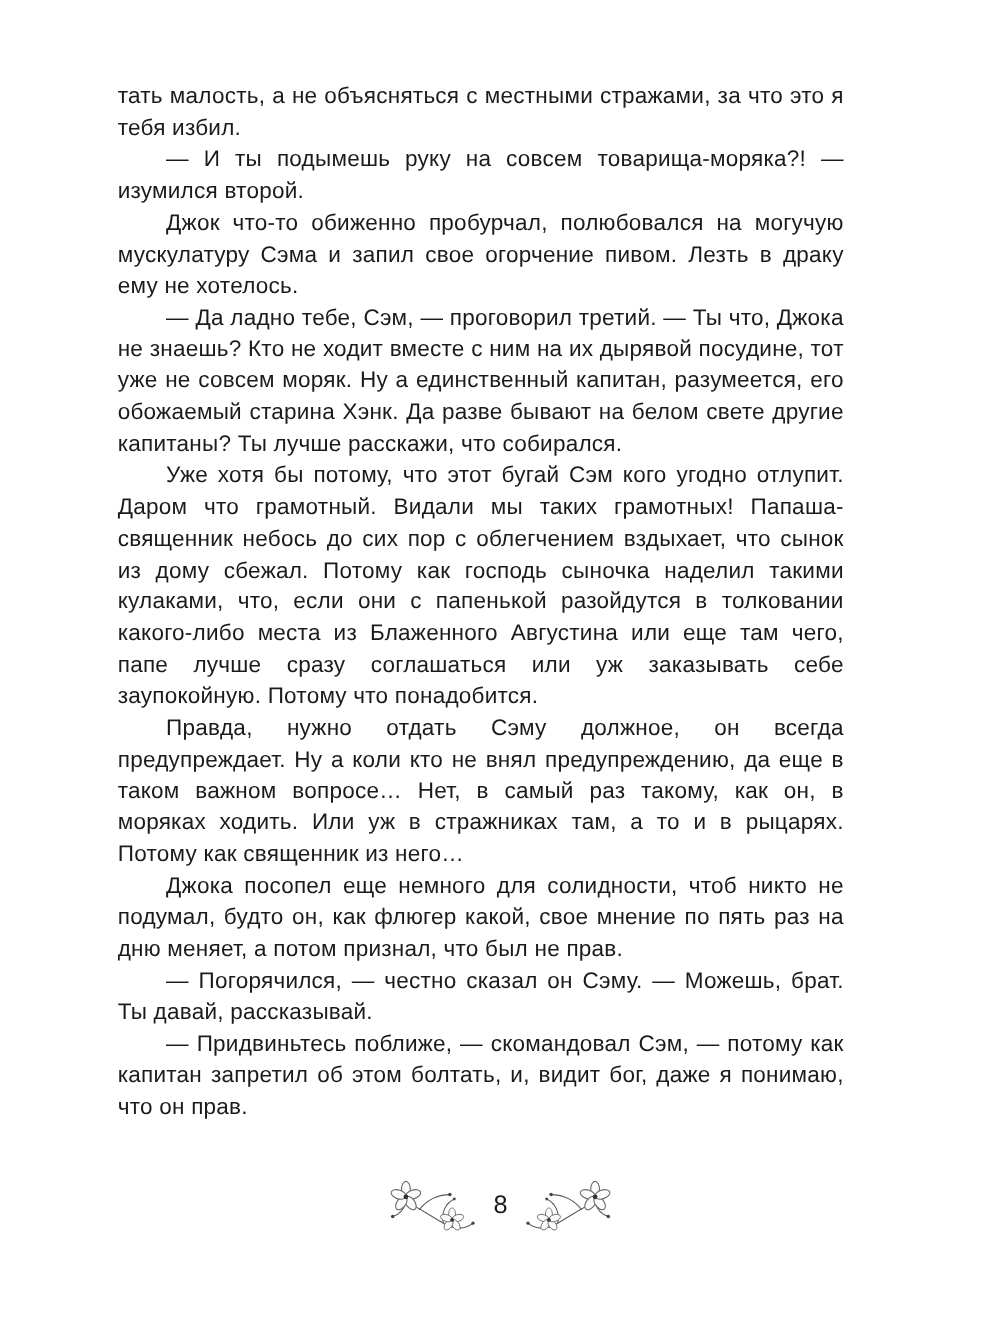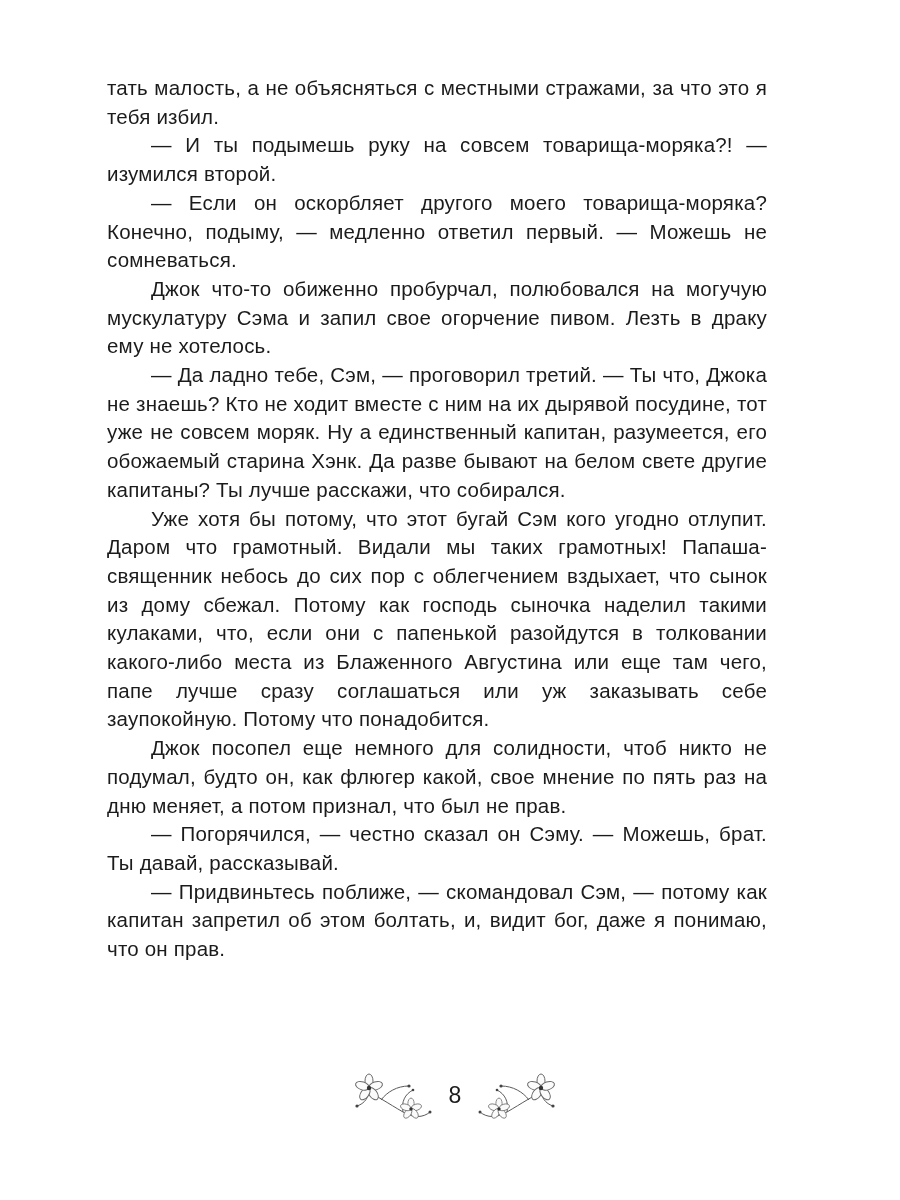--- a/index.html
+++ b/index.html
@@ -62,25 +62,25 @@
   }
 </style>
 </head>
 <body>
 
 <div class="page">
 
   <div class="text-block">
     <p class="continuation">тать малость, а не объясняться с местными стражами, за что это я тебя избил.</p>
     <p>— И ты подымешь руку на совсем товарища-моряка?! — изумился второй.</p>
-    <p>— Если он оскорбляет другого моего товарища-моряка? Конечно, подыму, — медленно ответил первый. — Можешь не сомневаться.</p>
     <p>Джок что-то обиженно пробурчал, полюбовался на могучую мускулатуру Сэма и запил свое огорчение пивом. Лезть в драку ему не хотелось.</p>
     <p>— Да ладно тебе, Сэм, — проговорил третий. — Ты что, Джока не знаешь? Кто не ходит вместе с ним на их дырявой посудине, тот уже не совсем моряк. Ну а единственный капитан, разумеется, его обожаемый старина Хэнк. Да разве бывают на белом свете другие капитаны? Ты лучше расскажи, что собирался.</p>
     <p>Уже хотя бы потому, что этот бугай Сэм кого угодно отлупит. Даром что грамотный. Видали мы таких грамотных! Папаша-священник небось до сих пор с облегчением вздыхает, что сынок из дому сбежал. Потому как господь сыночка наделил такими кулаками, что, если они с папенькой разойдутся в толковании какого-либо места из Блаженного Августина или еще там чего, папе лучше сразу соглашаться или уж заказывать себе заупокойную. Потому что понадобится.</p>
-    <p>Джок посопел еще немного для солидности, чтоб никто не подумал, будто он, как флюгер какой, свое мнение по пять раз на дню меняет, а потом признал, что был не прав.</p>
+    <p>Правда, нужно отдать Сэму должное, он всегда предупреждает. Ну а коли кто не внял предупреждению, да еще в таком важном вопросе… Нет, в самый раз такому, как он, в моряках ходить. Или уж в стражниках там, а то и в рыцарях. Потому как священник из него…</p>
+    <p>Джока посопел еще немного для солидности, чтоб никто не подумал, будто он, как флюгер какой, свое мнение по пять раз на дню меняет, а потом признал, что был не прав.</p>
     <p>— Погорячился, — честно сказал он Сэму. — Можешь, брат. Ты давай, рассказывай.</p>
     <p>— Придвиньтесь поближе, — скомандовал Сэм, — потому как капитан запретил об этом болтать, и, видит бог, даже я понимаю, что он прав.</p>
   </div>
 
   <div class="footer">
 
     <span class="ornament">
       <svg width="80" height="52" viewBox="0 0 80 52" xmlns="http://www.w3.org/2000/svg">
         <g fill="none" stroke="#5a5a5a" stroke-width="1">
           <path d="M6,16 C22,22 36,32 50,40 C60,46 70,46 77,40"></path>

